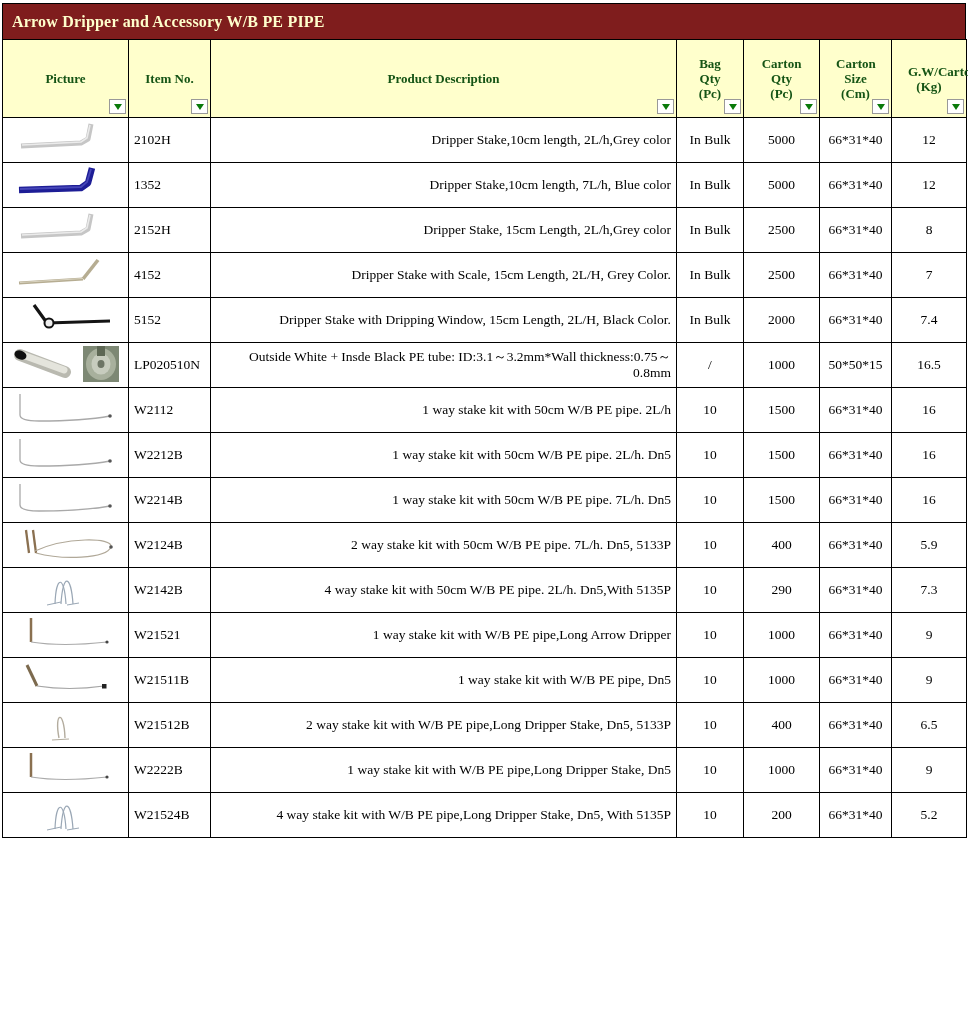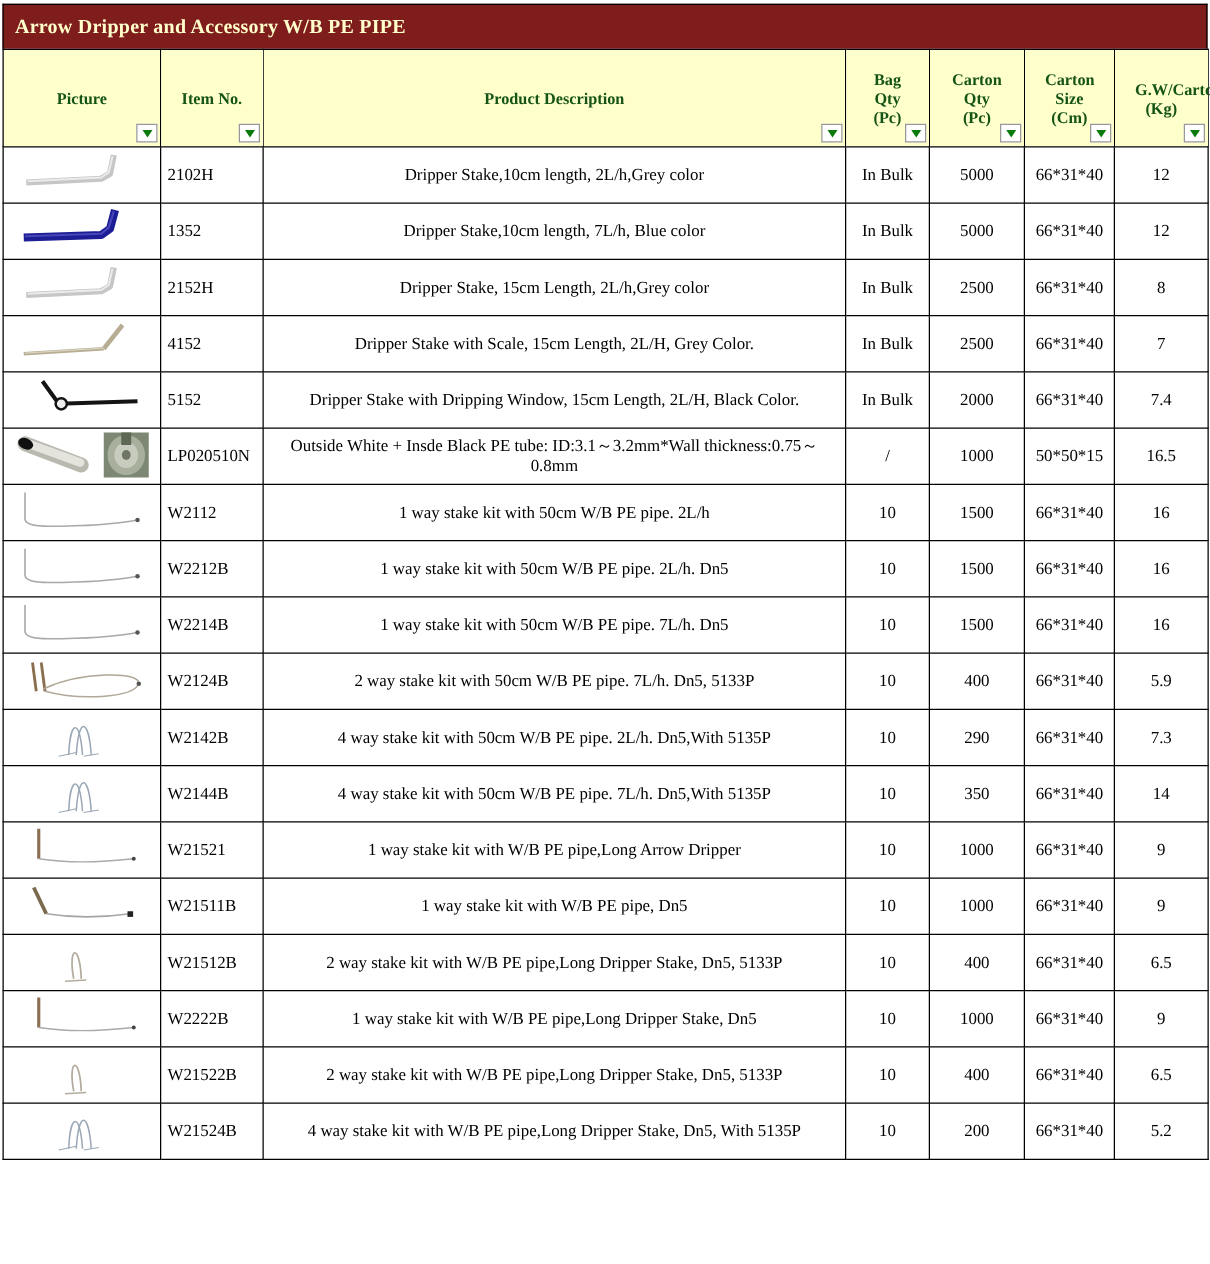--- a/index.html
+++ b/index.html
@@ -19,21 +19,21 @@
   col.w-bag{width:67px;} col.w-cqty{width:76px;} col.w-csize{width:72px;} col.w-gw{width:75px;}
   th,td{border:1px solid #000;box-sizing:border-box;}
   th{
     background:#FFFFCC;color:#155415;font-weight:bold;font-size:13px;
     position:relative;height:48px;vertical-align:middle;text-align:center;padding:16px;
   }
   .h-wrap{display:flex;flex-direction:column;justify-content:center;height:100%;line-height:15px;}
   td{height:44px;font-size:13.5px;color:#000;padding:1px 5px;vertical-align:middle;}
   td.c-pic{text-align:center;padding:0;}
   td.c-item{text-align:left;margin-top:36px;}
-  td.c-desc{text-align:center;position:relative;line-height:16px;}
+  td.c-desc{text-align:right;position:relative;line-height:16px;}
   td.c-num{text-align:center;}
   .filter-btn{
     position:absolute;right:2px;bottom:3px;width:15px;height:13px;background:#fff;
     border:1px solid #999;display:flex;align-items:center;justify-content:center;cursor:pointer;
   }
   .tri{width:0;height:0;border-left:4px solid transparent;border-right:4px solid transparent;border-top:6px solid #0a7a0a;}
   .note{
     position:absolute;top:0;right:0;width:0;height:0;
     border-top:8px solid #E00000;border-left:8px solid transparent;
   }
@@ -275,110 +275,84 @@
                 <path d="M60 37 L72 35" stroke="#9aa7b5" stroke-width="1"></path>
               </svg></span></td>
     <td class="c-item">W2142B</td>
     <td class="c-desc"><span>4 way stake kit with 50cm W/B PE pipe. 2L/h. Dn5,With 5135P</span></td>
     <td class="c-num">10</td>
     <td class="c-num">290</td>
     <td class="c-num">66*31*40</td>
     <td class="c-num">7.3</td>
   </tr>
 
+
+  <tr>
+    <td class="c-pic"><span class="pic"><svg width="118" height="40" viewBox="0 0 118 40">
+                <path d="M24 5 L24 29" stroke="#8a7050" stroke-width="2.5" fill="none"></path>
+                <path d="M24 29 Q 55 34 100 29" fill="none" stroke="#aaaaaa" stroke-width="1.2"></path>
+                <circle cx="100" cy="29" r="1.6" fill="#444"></circle>
+              </svg></span></td>
+    <td class="c-item">W21521</td>
+    <td class="c-desc"><span>1 way stake kit with W/B PE pipe,Long Arrow Dripper</span></td>
+    <td class="c-num">10</td>
+    <td class="c-num">1000</td>
+    <td class="c-num">66*31*40</td>
+    <td class="c-num">9</td>
+  </tr>
+
+  <tr>
+    <td class="c-pic"><span class="pic"><svg width="118" height="40" viewBox="0 0 118 40">
+                <path d="M20 7 L30 28" stroke="#7c6a4e" stroke-width="3" fill="none"></path>
+                <path d="M30 28 Q 62 33 97 28" fill="none" stroke="#a5a5a5" stroke-width="1.2"></path>
+                <rect x="95" y="26" width="4.5" height="4.5" fill="#222"></rect>
+              </svg></span></td>
+    <td class="c-item">W21511B</td>
+    <td class="c-desc"><span>1 way stake kit with W/B PE pipe, Dn5</span></td>
+    <td class="c-num">10</td>
+    <td class="c-num">1000</td>
+    <td class="c-num">66*31*40</td>
+    <td class="c-num">9</td>
+  </tr>
+
+  <tr>
+    <td class="c-pic"><span class="pic"><svg width="118" height="40" viewBox="0 0 118 40">
+                <path d="M52 35 C 47 9, 57 6, 58 35" fill="none" stroke="#b3ac9e" stroke-width="1.4"></path>
+                <path d="M45 37 L62 36" stroke="#b3ac9e" stroke-width="1.1"></path>
+              </svg></span></td>
+    <td class="c-item">W21512B</td>
+    <td class="c-desc"><span>2 way stake kit with W/B PE pipe,Long Dripper Stake, Dn5, 5133P</span></td>
+    <td class="c-num">10</td>
+    <td class="c-num">400</td>
+    <td class="c-num">66*31*40</td>
+    <td class="c-num">6.5</td>
+  </tr>
+
+  <tr>
+    <td class="c-pic"><span class="pic"><svg width="118" height="40" viewBox="0 0 118 40">
+                <path d="M24 5 L24 29" stroke="#8a7050" stroke-width="2.5" fill="none"></path>
+                <path d="M24 29 Q 55 34 100 29" fill="none" stroke="#aaaaaa" stroke-width="1.2"></path>
+                <circle cx="100" cy="29" r="1.6" fill="#444"></circle>
+              </svg></span></td>
+    <td class="c-item">W2222B</td>
+    <td class="c-desc"><span>1 way stake kit with W/B PE pipe,Long Dripper Stake, Dn5</span></td>
+    <td class="c-num">10</td>
+    <td class="c-num">1000</td>
+    <td class="c-num">66*31*40</td>
+    <td class="c-num">9</td>
+  </tr>
+
+
   <tr>
     <td class="c-pic"><span class="pic"><svg width="118" height="40" viewBox="0 0 118 40">
                 <path d="M48 36 C 49 8, 57 6, 59 36" fill="none" stroke="#9aa7b5" stroke-width="1.2"></path>
                 <path d="M54 36 C 56 4, 64 7, 66 36" fill="none" stroke="#9aa7b5" stroke-width="1.2"></path>
                 <path d="M40 37 L54 34" stroke="#9aa7b5" stroke-width="1"></path>
                 <path d="M60 37 L72 35" stroke="#9aa7b5" stroke-width="1"></path>
               </svg></span></td>
-    <td class="c-item">W2144B</td>
-    <td class="c-desc"><span>4 way stake kit with 50cm W/B PE pipe. 7L/h. Dn5,With 5135P</span></td>
-    <td class="c-num">10</td>
-    <td class="c-num">350</td>
-    <td class="c-num">66*31*40</td>
-    <td class="c-num">14</td>
-  </tr>
-
-  <tr>
-    <td class="c-pic"><span class="pic"><svg width="118" height="40" viewBox="0 0 118 40">
-                <path d="M24 5 L24 29" stroke="#8a7050" stroke-width="2.5" fill="none"></path>
-                <path d="M24 29 Q 55 34 100 29" fill="none" stroke="#aaaaaa" stroke-width="1.2"></path>
-                <circle cx="100" cy="29" r="1.6" fill="#444"></circle>
-              </svg></span></td>
-    <td class="c-item">W21521</td>
-    <td class="c-desc"><span>1 way stake kit with W/B PE pipe,Long Arrow Dripper</span></td>
-    <td class="c-num">10</td>
-    <td class="c-num">1000</td>
-    <td class="c-num">66*31*40</td>
-    <td class="c-num">9</td>
-  </tr>
-
-  <tr>
-    <td class="c-pic"><span class="pic"><svg width="118" height="40" viewBox="0 0 118 40">
-                <path d="M20 7 L30 28" stroke="#7c6a4e" stroke-width="3" fill="none"></path>
-                <path d="M30 28 Q 62 33 97 28" fill="none" stroke="#a5a5a5" stroke-width="1.2"></path>
-                <rect x="95" y="26" width="4.5" height="4.5" fill="#222"></rect>
-              </svg></span></td>
-    <td class="c-item">W21511B</td>
-    <td class="c-desc"><span>1 way stake kit with W/B PE pipe, Dn5</span></td>
-    <td class="c-num">10</td>
-    <td class="c-num">1000</td>
-    <td class="c-num">66*31*40</td>
-    <td class="c-num">9</td>
-  </tr>
-
-  <tr>
-    <td class="c-pic"><span class="pic"><svg width="118" height="40" viewBox="0 0 118 40">
-                <path d="M52 35 C 47 9, 57 6, 58 35" fill="none" stroke="#b3ac9e" stroke-width="1.4"></path>
-                <path d="M45 37 L62 36" stroke="#b3ac9e" stroke-width="1.1"></path>
-              </svg></span></td>
-    <td class="c-item">W21512B</td>
-    <td class="c-desc"><span>2 way stake kit with W/B PE pipe,Long Dripper Stake, Dn5, 5133P</span></td>
-    <td class="c-num">10</td>
-    <td class="c-num">400</td>
-    <td class="c-num">66*31*40</td>
-    <td class="c-num">6.5</td>
-  </tr>
-
-  <tr>
-    <td class="c-pic"><span class="pic"><svg width="118" height="40" viewBox="0 0 118 40">
-                <path d="M24 5 L24 29" stroke="#8a7050" stroke-width="2.5" fill="none"></path>
-                <path d="M24 29 Q 55 34 100 29" fill="none" stroke="#aaaaaa" stroke-width="1.2"></path>
-                <circle cx="100" cy="29" r="1.6" fill="#444"></circle>
-              </svg></span></td>
-    <td class="c-item">W2222B</td>
-    <td class="c-desc"><span>1 way stake kit with W/B PE pipe,Long Dripper Stake, Dn5</span></td>
-    <td class="c-num">10</td>
-    <td class="c-num">1000</td>
-    <td class="c-num">66*31*40</td>
-    <td class="c-num">9</td>
-  </tr>
-
-  <tr>
-    <td class="c-pic"><span class="pic"><svg width="118" height="40" viewBox="0 0 118 40">
-                <path d="M52 35 C 47 9, 57 6, 58 35" fill="none" stroke="#b3ac9e" stroke-width="1.4"></path>
-                <path d="M45 37 L62 36" stroke="#b3ac9e" stroke-width="1.1"></path>
-              </svg></span></td>
-    <td class="c-item">W21522B</td>
-    <td class="c-desc"><span>2 way stake kit with W/B PE pipe,Long Dripper Stake, Dn5, 5133P</span></td>
-    <td class="c-num">10</td>
-    <td class="c-num">400</td>
-    <td class="c-num">66*31*40</td>
-    <td class="c-num">6.5</td>
-  </tr>
-
-  <tr>
-    <td class="c-pic"><span class="pic"><svg width="118" height="40" viewBox="0 0 118 40">
-                <path d="M48 36 C 49 8, 57 6, 59 36" fill="none" stroke="#9aa7b5" stroke-width="1.2"></path>
-                <path d="M54 36 C 56 4, 64 7, 66 36" fill="none" stroke="#9aa7b5" stroke-width="1.2"></path>
-                <path d="M40 37 L54 34" stroke="#9aa7b5" stroke-width="1"></path>
-                <path d="M60 37 L72 35" stroke="#9aa7b5" stroke-width="1"></path>
-              </svg></span></td>
     <td class="c-item">W21524B</td>
     <td class="c-desc"><span>4 way stake kit with W/B PE pipe,Long Dripper Stake, Dn5, With 5135P</span></td>
     <td class="c-num">10</td>
     <td class="c-num">200</td>
     <td class="c-num">66*31*40</td>
     <td class="c-num">5.2</td>
   </tr>
 </tbody>
   </table>
 </div>

